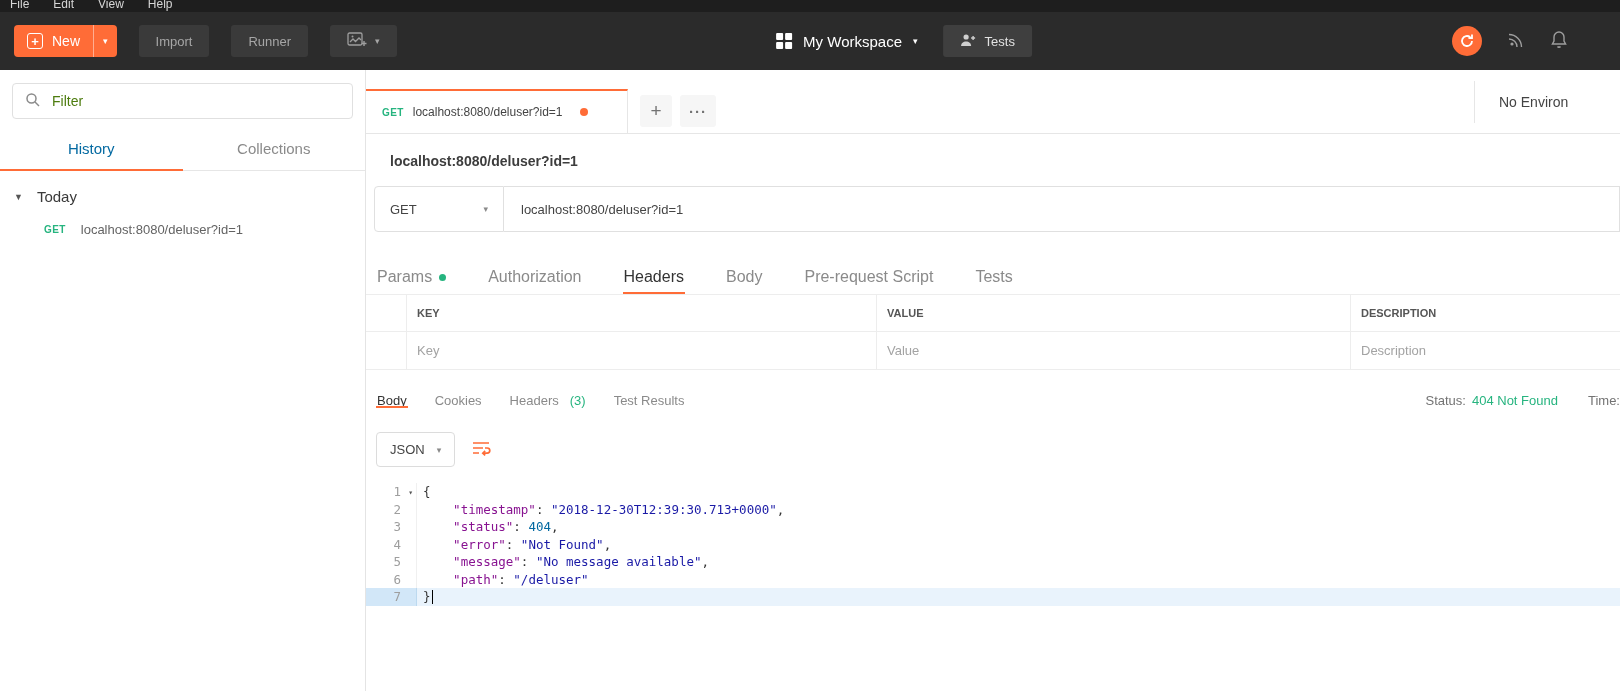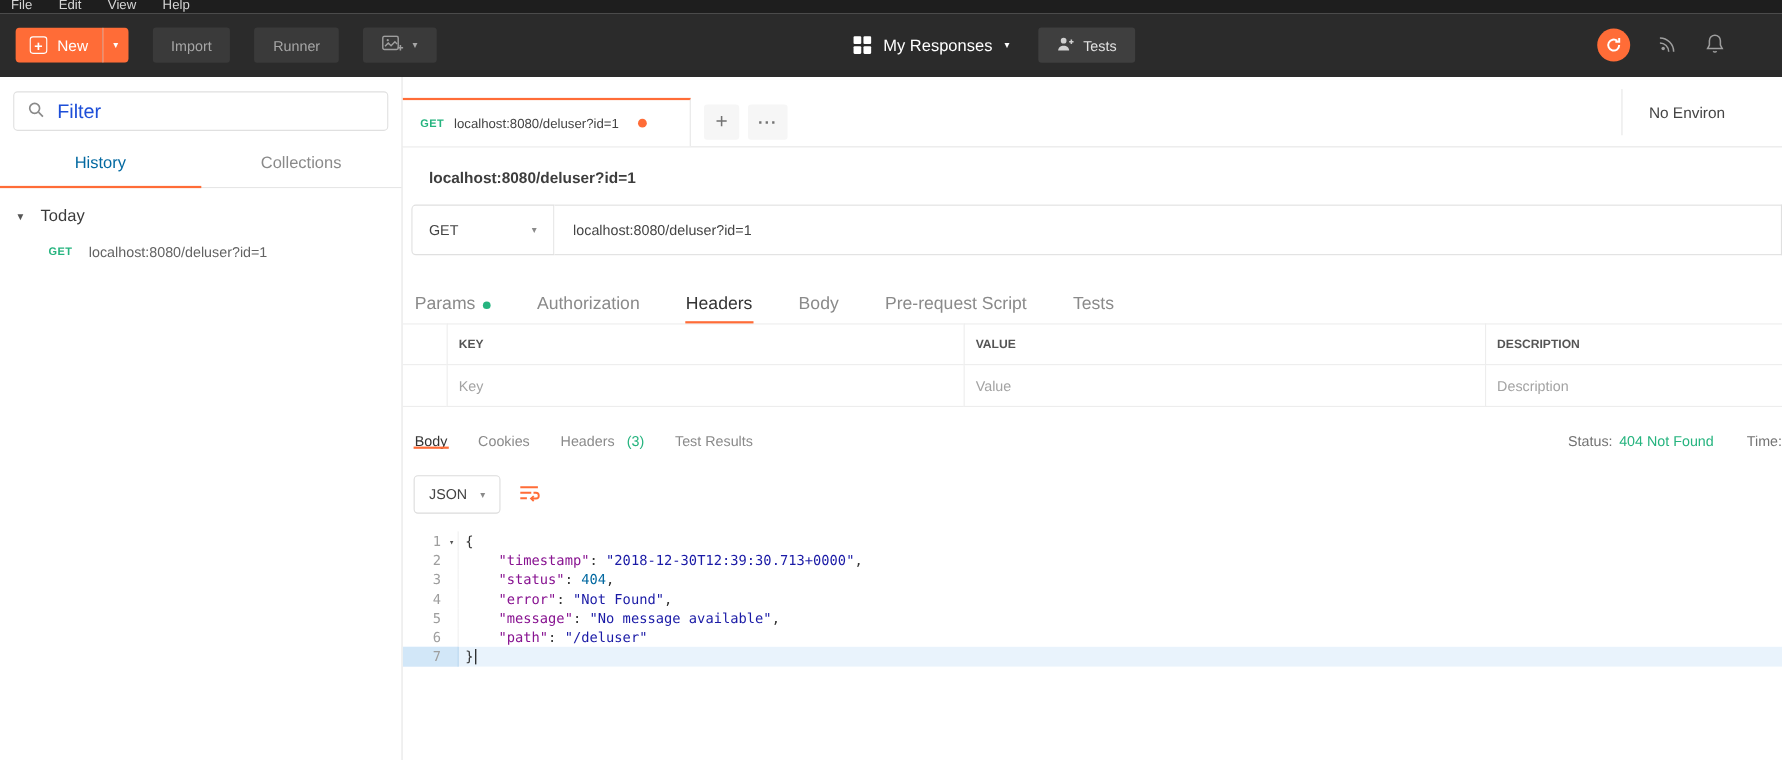--- a/index.html
+++ b/index.html
@@ -29,21 +29,21 @@
   .sync-circle{width:30px;height:30px;border-radius:50%;background:#ff6c37;display:flex;align-items:center;justify-content:center}
 
   
   .workspace{display:flex;height:621px}
   .sidebar{width:366px;flex:none;border-right:1px solid #e4e4e4;background:#fff;display:flex;flex-direction:column}
   .main{flex:1;min-width:0;display:flex;flex-direction:column;overflow:hidden}
 
   
   .filter-wrap{padding:13px 12px 9px}
   .filter{height:36px;border:1px solid #e0e0e0;border-radius:4px;display:flex;align-items:center;gap:11px;padding:0 12px;background:#fff}
-  .filter .ph{color:#1d4ed8;font-size:18px}
+  .filter .ph{color:#4d7c0f;font-size:14px}
   .side-tabs{display:flex;border-bottom:1px solid #e6e6e6}
   .side-tab{flex:1;text-align:center;padding:12px 0 13px;font-size:15px;color:#8a8a8a;position:relative;cursor:pointer}
   .side-tab.active{color:#0369a1}
   .side-tab.active::after{content:"";position:absolute;left:0;right:0;bottom:-1px;height:2px;background:#ff6c37}
   .side-actions{display:flex;align-items:center;justify-content:space-between;padding:15px 14px;border-bottom:1px solid #efefef}
   .clear-all{color:#ff6c37;font-size:14px;cursor:pointer}
   .save-resp{display:flex;align-items:center;gap:9px;color:#555;font-size:14px}
   .toggle{width:30px;height:16px;background:#c9c9c9;border-radius:8px;position:relative;cursor:pointer}
   .toggle::after{content:"";position:absolute;left:2px;top:2px;width:12px;height:12px;background:#fff;border-radius:50%}
   .today-row{display:flex;align-items:center;gap:14px;padding:17px 14px 9px;cursor:pointer}
@@ -148,21 +148,21 @@
   </button>
 
   <div class="header-center">
     <div class="workspace-switch">
       <span class="grid-icon">
           <i></i>
           <i></i>
           <i></i>
           <i></i>
         </span>
-      <span>My Responses</span>
+      <span>My Workspace</span>
       <span class="ws-caret">▾</span>
     </div>
     <button class="hbtn btn-invite">
       <span>
         <svg width="16" height="14" viewBox="0 0 16 14">
             <circle cx="6" cy="4" r="2.6" fill="#cfcfcf"></circle>
             <path d="M1 13c0-2.8 2.2-4.5 5-4.5s5 1.7 5 4.5" fill="#cfcfcf"></path>
             <path d="M13 3v4M11 5h4" stroke="#cfcfcf" stroke-width="1.4"></path>
           </svg>
       </span>

